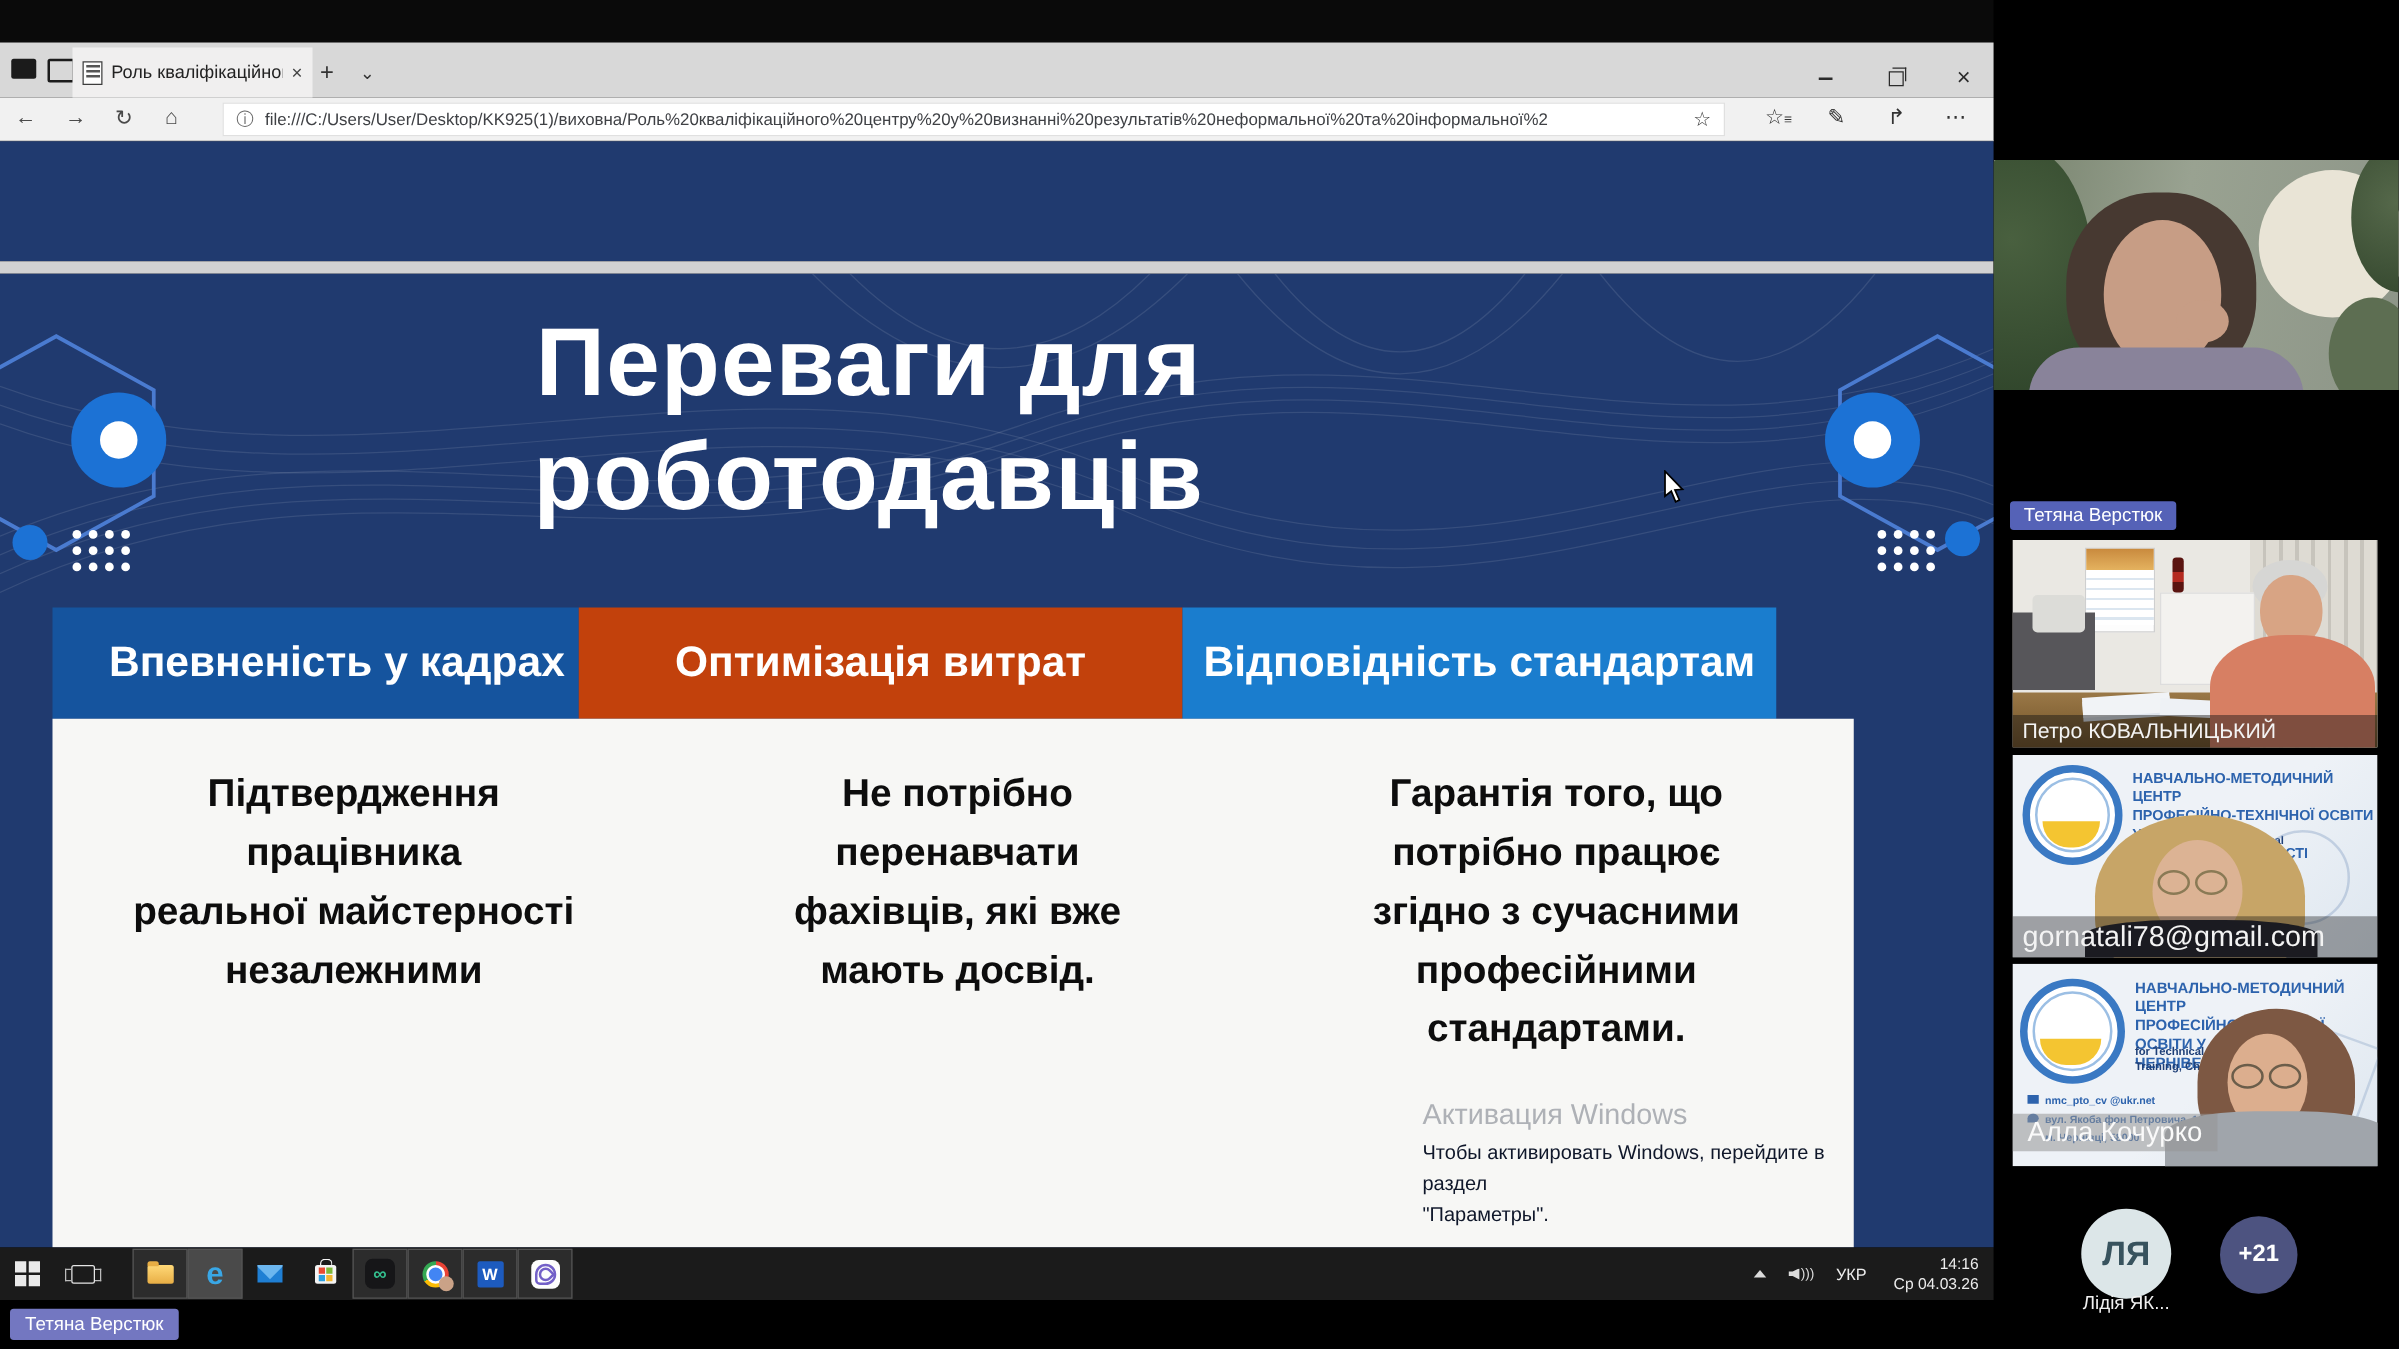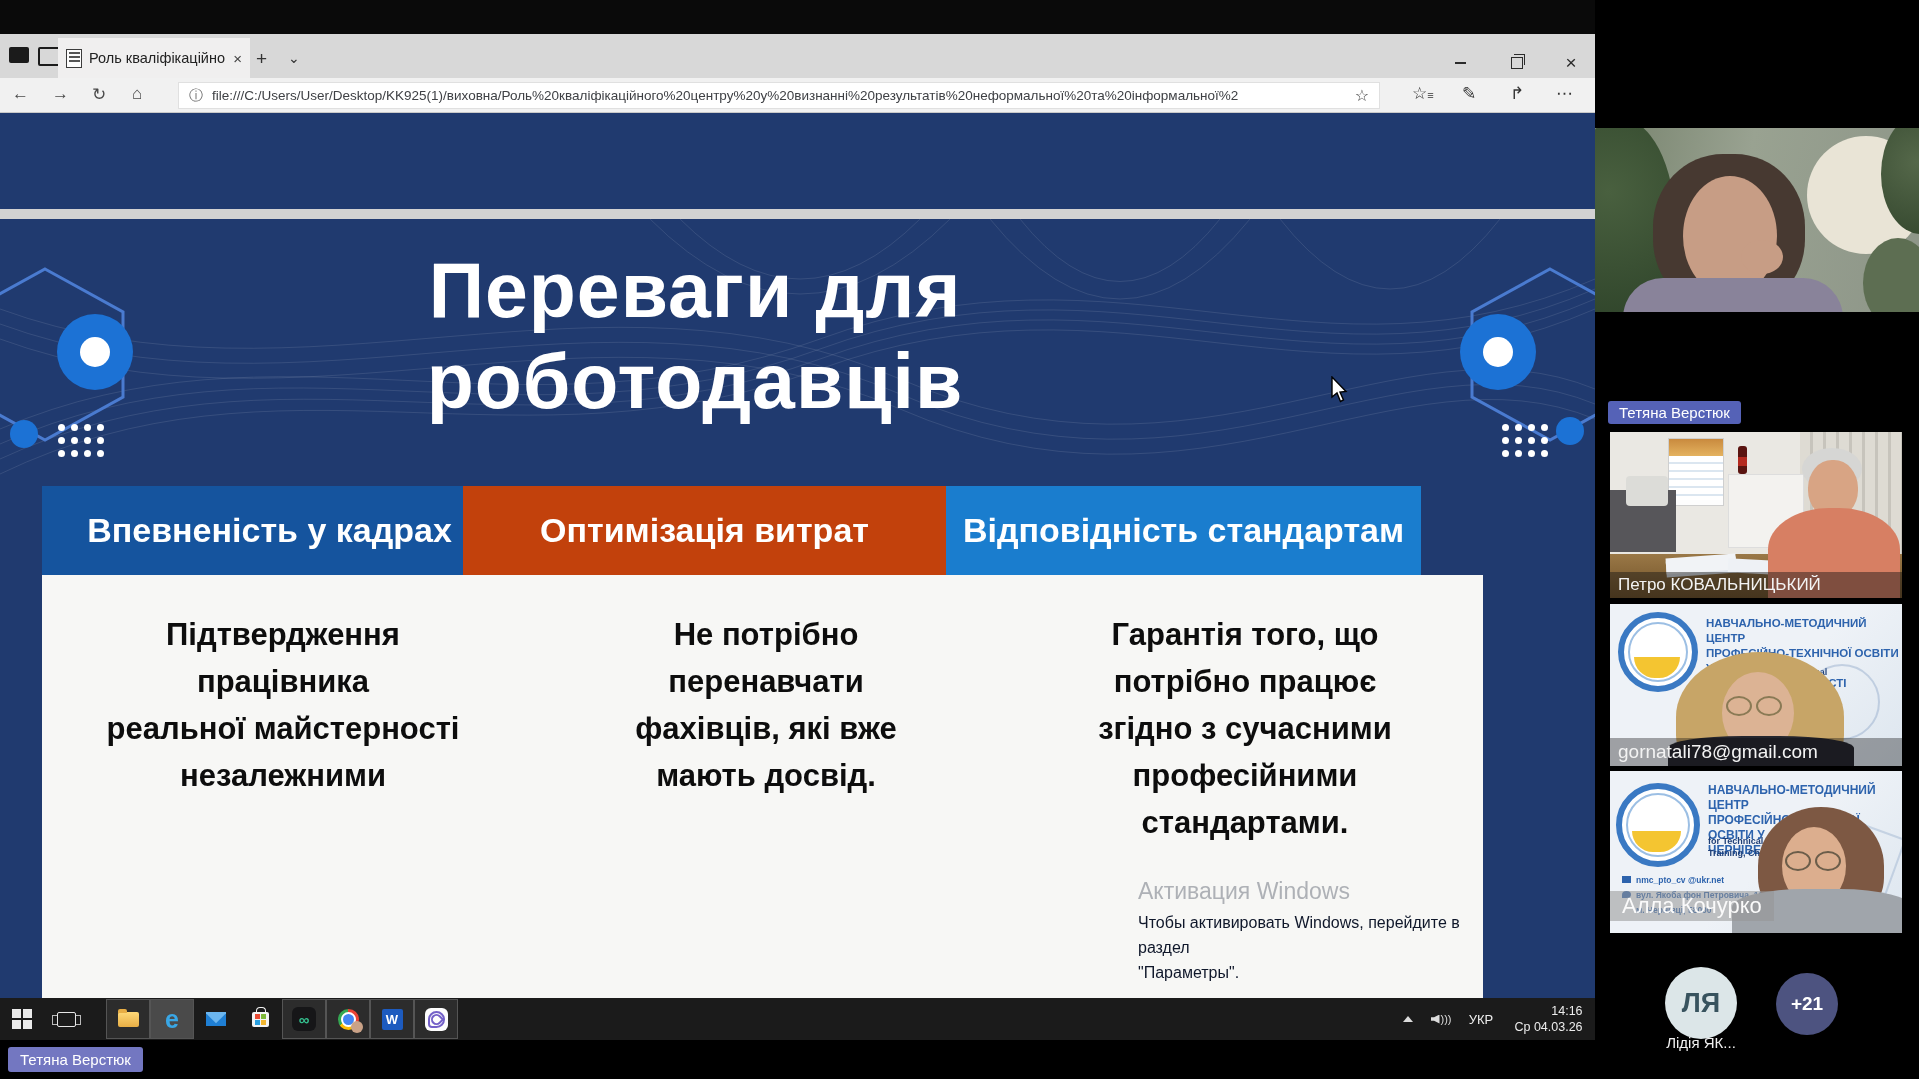--- a/index.html
+++ b/index.html
@@ -305,21 +305,21 @@
     <div class="slot" style="width:30px;">
         <span class="trayup"></span>
       </div>
     <div class="slot" style="width:36px;">
         <span class="spk"></span>
         <span class="spkarc">)))</span>
       </div>
     <div class="slot" style="width:44px;">
         <span class="traytxt">УКР</span>
       </div>
-    <div class="slot" style="width:92px;justify-content:center;padding-right:1px;box-sizing:border-box;">
+    <div class="slot" style="width:92px;justify-content:flex-end;padding-right:12px;box-sizing:border-box;">
       <div id="clock">
         <div>14:16</div>
         <div>Ср 04.03.26</div>
       </div>
     </div>
   </div>
 
   <div class="abs" id="bottomstrip"></div>
   <div class="abs nametag" style="left:8px;top:1047px;">Тетяна Верстюк</div>
 
@@ -372,21 +372,21 @@
           <div>Training, Chernivtsi oblast</div>
         </div>
       <div class="abs" style="right:22px;top:60px;width:72px;height:72px;border:2px solid rgba(120,150,190,0.35);border-radius:50%;"></div>
       <div class="abs" style="left:66px;top:48px;width:168px;height:130px;border-radius:50% 50% 36% 36%;background:#c7a567;"></div>
       <div class="abs" style="left:112px;top:68px;width:72px;height:82px;border-radius:50%;background:#dcb394;"></div>
       <div class="glasses" style="left:116px;top:92px;">
           <i></i>
           <i></i>
         </div>
       <div class="abs" style="left:58px;top:132px;width:186px;height:30px;border-radius:40% 40% 0 0;background:#25262e;"></div>
-      <div class="vlabel" style="font-size:19px;background:rgba(10,10,10,0.35);">gornatali78@gmail.com</div>
+      <div class="vlabel" style="font-size:23px;background:rgba(10,10,10,0.35);">gornatali78@gmail.com</div>
     </div>
 
     <div class="abs video" style="left:15px;top:771px;width:292px;height:162px;">
       <div class="bannerbg"></div>
       <div class="nmclogo" style="left:6px;top:12px;width:84px;height:84px;"></div>
       <div class="nmctitle" style="left:98px;top:12px;width:192px;font-size:12px;">
           <div>НАВЧАЛЬНО-МЕТОДИЧНИЙ ЦЕНТР</div>
           <div>ПРОФЕСІЙНО-ТЕХНІЧНОЇ ОСВІТИ У</div>
           <div>ЧЕРНІВЕЦЬКІЙ ОБЛАСТІ</div>
         </div>

